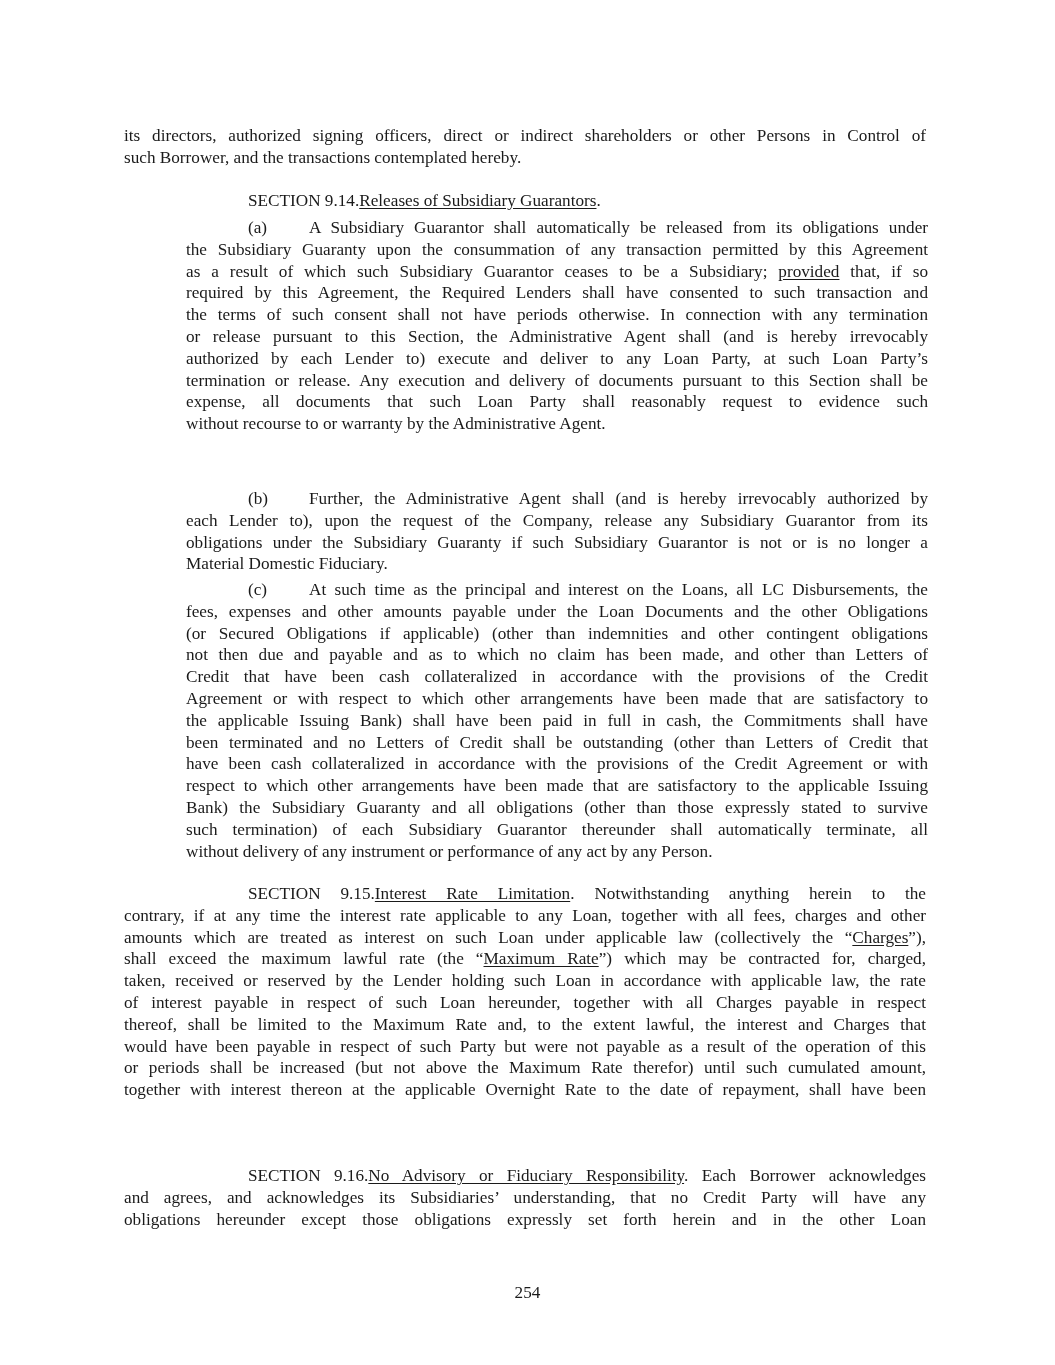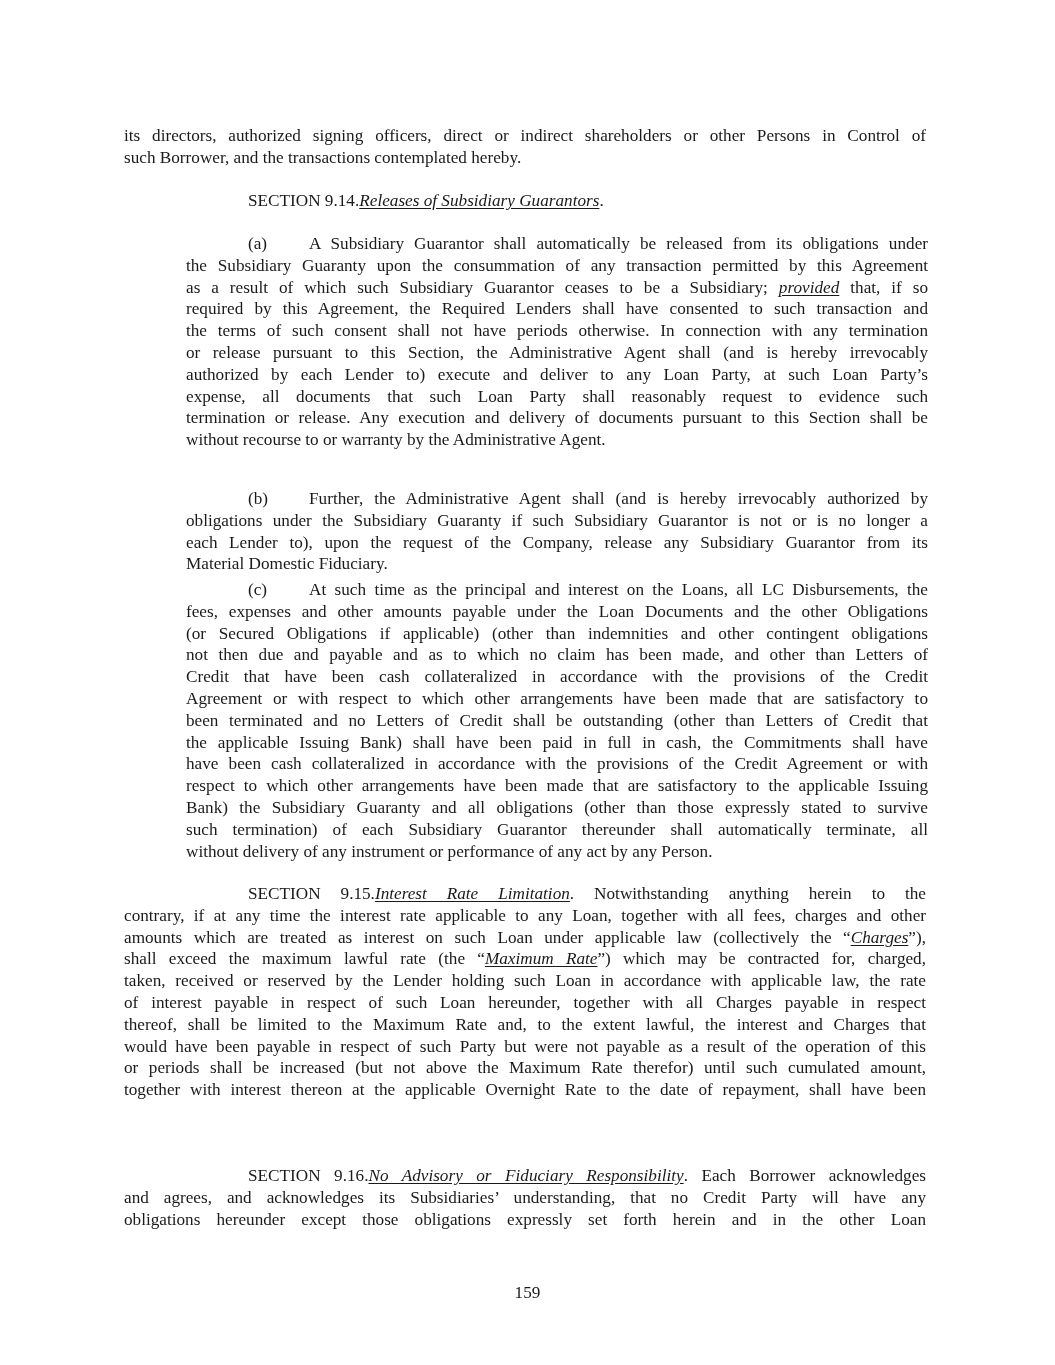--- a/index.html
+++ b/index.html
@@ -10,21 +10,21 @@
     font-size: 17.2px; color: #1a1a1a;
   }
   .block { position: absolute; }
   .line {
     height: 21.8px; line-height: 21.8px; white-space: nowrap;
     text-align: justify; text-align-last: justify;
   }
   .line.last { text-align-last: left; }
   .wide { left: 124px; width: 802px; }
   .ind { left: 186px; width: 742px; }
-  .u { text-decoration: underline; text-underline-offset: 2px; font-style: italic; }
+  .u { text-decoration: underline; text-underline-offset: 2px; }
   .lbl { display: inline-block; width: 61px; }
   .first-ind { padding-left: 62px; }
   .sec-ind { padding-left: 124px; }
   .pnum { position: absolute; top: 1283px; left: 0; width: 1055px; text-align: center; }
 </style>
 </head>
 <body>
 
 <div class="page">
 
@@ -32,57 +32,57 @@
     <div class="line">its directors, authorized signing officers, direct or indirect shareholders or other Persons in Control of</div>
     <div class="line last">such Borrower, and the transactions contemplated hereby.</div>
   </div>
 
   <div class="block wide" style="top:190px;">
     <div class="line last sec-ind">
       <span>SECTION 9.14.</span><span class="u">Releases of Subsidiary Guarantors</span><span>.</span>
     </div>
   </div>
 
-  <div class="block ind" style="top:233px;">
+  <div class="block ind" style="top:217px;">
     <div class="line first-ind">
       <span class="lbl">(a)</span><span>A Subsidiary Guarantor shall automatically be released from its obligations under</span>
     </div>
     <div class="line">the Subsidiary Guaranty upon the consummation of any transaction permitted by this Agreement</div>
     <div class="line">
       <span>as a result of which such Subsidiary Guarantor ceases to be a Subsidiary;</span> <span class="u">provided</span> <span>that, if so</span>
     </div>
     <div class="line">required by this Agreement, the Required Lenders shall have consented to such transaction and</div>
     <div class="line">the terms of such consent shall not have periods otherwise.  In connection with any termination</div>
     <div class="line">or release pursuant to this Section, the Administrative Agent shall (and is hereby irrevocably</div>
     <div class="line">authorized by each Lender to) execute and deliver to any Loan Party, at such Loan Party’s</div>
+    <div class="line">termination or release.  Any execution and delivery of documents pursuant to this Section shall be</div>
     <div class="line">expense, all documents that such Loan Party shall reasonably request to evidence such</div>
-    <div class="line">termination or release.  Any execution and delivery of documents pursuant to this Section shall be</div>
     <div class="line last">without recourse to or warranty by the Administrative Agent.</div>
   </div>
 
   <div class="block ind" style="top:488px;">
     <div class="line first-ind">
       <span class="lbl">(b)</span><span>Further, the Administrative Agent shall (and is hereby irrevocably authorized by</span>
     </div>
+    <div class="line">each Lender to), upon the request of the Company, release any Subsidiary Guarantor from its</div>
     <div class="line">obligations under the Subsidiary Guaranty if such Subsidiary Guarantor is not or is no longer a</div>
-    <div class="line">each Lender to), upon the request of the Company, release any Subsidiary Guarantor from its</div>
     <div class="line last">Material Domestic Fiduciary.</div>
   </div>
 
   <div class="block ind" style="top:579px;">
     <div class="line first-ind">
       <span class="lbl">(c)</span><span>At such time as the principal and interest on the Loans, all LC Disbursements, the</span>
     </div>
     <div class="line">fees, expenses and other amounts payable under the Loan Documents and the other Obligations</div>
     <div class="line">(or Secured Obligations if applicable) (other than indemnities and other contingent obligations</div>
     <div class="line">not then due and payable and as to which no claim has been made, and other than Letters of</div>
     <div class="line">Credit that have been cash collateralized in accordance with the provisions of the Credit</div>
     <div class="line">Agreement or with respect to which other arrangements have been made that are satisfactory to</div>
+    <div class="line">the applicable Issuing Bank) shall have been paid in full in cash, the Commitments shall have</div>
     <div class="line">been terminated and no Letters of Credit shall be outstanding (other than Letters of Credit that</div>
-    <div class="line">the applicable Issuing Bank) shall have been paid in full in cash, the Commitments shall have</div>
     <div class="line">have been cash collateralized in accordance with the provisions of the Credit Agreement or with</div>
     <div class="line">respect to which other arrangements have been made that are satisfactory to the applicable Issuing</div>
     <div class="line">Bank) the Subsidiary Guaranty and all obligations (other than those expressly stated to survive</div>
     <div class="line">such termination) of each Subsidiary Guarantor thereunder shall automatically terminate, all</div>
     <div class="line last">without delivery of any instrument or performance of any act by any Person.</div>
   </div>
 
   <div class="block wide" style="top:883px;">
     <div class="line sec-ind">
       <span>SECTION 9.15.</span><span class="u">Interest Rate Limitation</span><span>.   Notwithstanding anything herein to the</span>
@@ -103,14 +103,14 @@
   </div>
 
   <div class="block wide" style="top:1165px;">
     <div class="line sec-ind">
       <span>SECTION 9.16.</span><span class="u">No Advisory or Fiduciary Responsibility</span><span>.  Each Borrower acknowledges</span>
     </div>
     <div class="line">and agrees, and acknowledges its Subsidiaries’ understanding, that no Credit Party will have any</div>
     <div class="line">obligations hereunder except those obligations expressly set forth herein and in the other Loan</div>
   </div>
 
-  <div class="pnum">159</div>
+  <div class="pnum">254</div>
 </div>
 
 </body></html>

